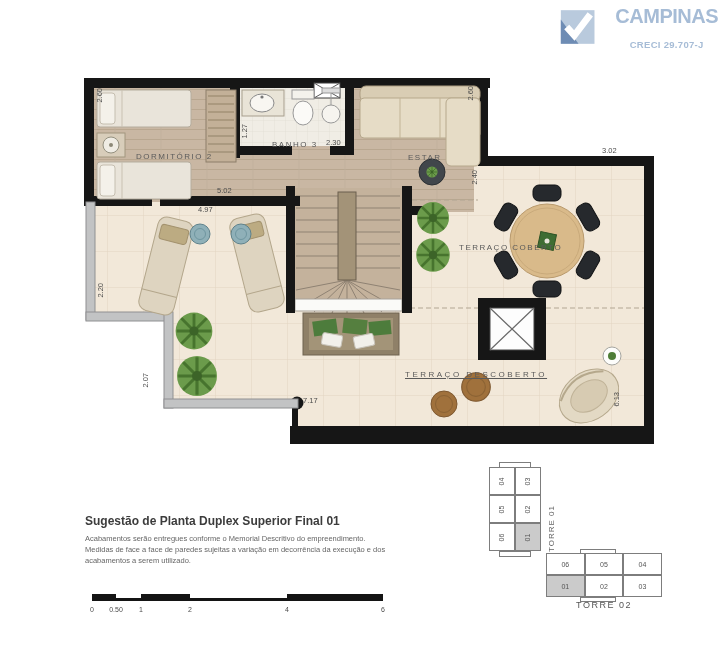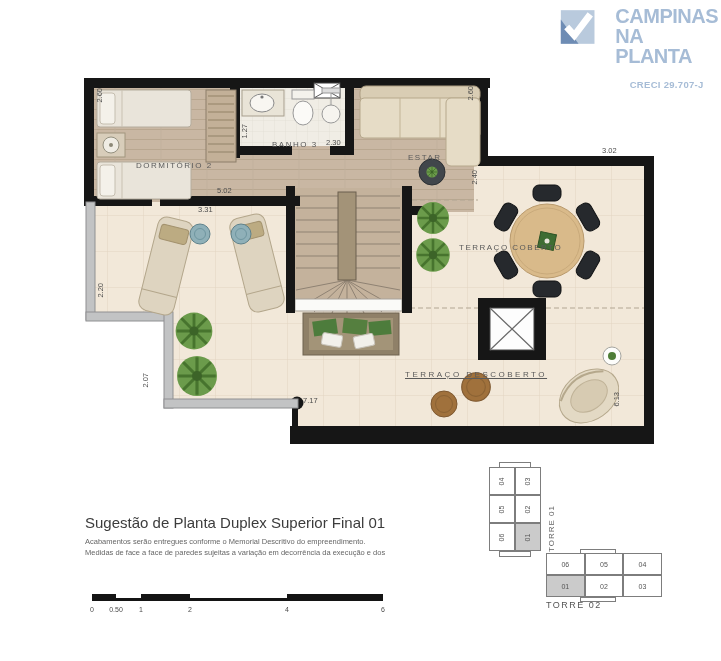--- a/index.html
+++ b/index.html
@@ -11,39 +11,39 @@
   .room-label.wide{letter-spacing:2.5px;text-decoration:underline;}
   .dim{position:absolute;font-size:7.5px;color:#4c4c4c;white-space:nowrap;}
   .dim-v{writing-mode:vertical-rl;transform:rotate(180deg);}
   
   .logo{position:absolute;left:560px;top:6px;width:158px;display:flex;gap:20px;}
   .logo-text{color:#a6bcd6;line-height:1;}
   .logo-name{font-size:20px;font-weight:bold;letter-spacing:-0.5px;}
   .logo-creci{font-size:9.5px;font-weight:bold;text-align:center;margin-top:14px;letter-spacing:0.3px;}
   
   .notes{position:absolute;left:85px;top:514px;width:320px;color:#666;}
-  .notes-title{font-size:15px;font-weight:normal;color:#3c3c3c;margin-bottom:5px;}
+  .notes-title{font-size:12px;font-weight:bold;color:#3c3c3c;margin-bottom:5px;}
   .notes-line{font-size:7.5px;line-height:11px;}
   
   .scalebar{position:absolute;left:0;top:0;}
   .sb-seg{position:absolute;background:#141414;}
   .sb-label{position:absolute;font-size:7px;color:#4c4c4c;transform:translateX(-50%);}
   
   .t1-grid{position:absolute;left:489px;top:467px;width:52px;display:flex;flex-wrap:wrap;}
   .t-cell{box-sizing:border-box;border:1px solid #7d7d7d;background:#fff;display:flex;
           align-items:center;justify-content:center;font-size:7px;color:#555;}
   .t1-cell{width:26px;height:28px;}
   .t1-cell span{transform:rotate(-90deg);display:block;}
   .t-hl{background:#cbcbcb;}
   .t1-cap{position:absolute;box-sizing:border-box;border:1px solid #7d7d7d;background:#fff;}
   .t1-label{position:absolute;left:547px;top:470px;height:82px;font-size:8px;color:#666;
             letter-spacing:1px;writing-mode:vertical-rl;transform:rotate(180deg);}
   .t2-grid{position:absolute;left:546px;top:553px;width:116px;display:flex;flex-wrap:wrap;}
   .t2-cell{width:38.6px;height:22px;}
-  .t2-label{position:absolute;left:546px;top:600px;width:116px;text-align:left;
+  .t2-label{position:absolute;left:546px;top:600px;width:116px;text-align:center;
             font-size:9px;color:#555;letter-spacing:1.5px;}
 </style>
 </head>
 <body>
 
 <div id="stage">
 
   <svg class="abs" style="left:0;top:0" width="721" height="661" viewBox="0 0 721 661">
     <defs>
       <pattern id="wood" patternUnits="userSpaceOnUse" width="46" height="10">
@@ -252,56 +252,56 @@
       <ellipse rx="32" ry="24" fill="#e3d9c4" stroke="#b5a88c"></ellipse>
       <ellipse rx="20" ry="14" fill="#d7cbb2" stroke="#c0b398"></ellipse>
       <path d="M-26,-12 Q0,-30 26,-12" fill="none" stroke="#b5a88c" stroke-width="2"></path>
     </g>
     <g>
       <circle cx="612" cy="356" r="9" fill="#fdfdfb" stroke="#a5a5a0"></circle>
       <circle cx="612" cy="356" r="4" fill="#4e7d36"></circle>
     </g>
   </svg>
 
-  <div class="room-label" style="left:136px;top:150px">DORMITÓRIO 2</div>
+  <div class="room-label" style="left:136px;top:141px">DORMITÓRIO 2</div>
   <div class="room-label" style="left:272px;top:129px">BANHO 3</div>
   <div class="room-label" style="left:408px;top:142px">ESTAR</div>
   <div class="room-label" style="left:459px;top:232px">TERRAÇO COBERTO</div>
   <div class="room-label wide" style="left:405px;top:359px">TERRAÇO DESCOBERTO</div>
 
-  <div class="dim" style="left:198px;top:205px">3.31</div>
+  <div class="dim" style="left:198px;top:205px">4.97</div>
   <div class="dim" style="left:217px;top:186px">5.02</div>
   <div class="dim" style="left:326px;top:138px">2.30</div>
   <div class="dim" style="left:602px;top:146px">3.02</div>
   <div class="dim" style="left:303px;top:396px">7.17</div>
   <div class="dim dim-v" style="left:95px;top:88px">2.60</div>
   <div class="dim dim-v" style="left:240px;top:124px">1.27</div>
   <div class="dim dim-v" style="left:466px;top:86px">2.60</div>
   <div class="dim dim-v" style="left:470px;top:170px">2.40</div>
   <div class="dim dim-v" style="left:96px;top:283px">2.20</div>
   <div class="dim dim-v" style="left:141px;top:373px">2.07</div>
   <div class="dim dim-v" style="left:612px;top:392px">6.13</div>
 
   <div class="logo">
     <svg width="42" height="42" viewBox="0 0 42 42">
       <rect x="1" y="1" width="40" height="40" fill="#b9cadd"></rect>
       <polygon points="1,41 1,12 22,41" fill="#6e8cb4"></polygon>
       <polyline points="8,21 17,31 36,6" fill="none" stroke="#ffffff" stroke-width="8"></polyline>
     </svg>
     <div class="logo-text">
       <div class="logo-name">CAMPINAS</div>
-      <div class="logo-name">NA PLANTA</div>
       <div class="logo-creci">CRECI 29.707-J</div>
     </div>
   </div>
 
   <div class="notes">
     <div class="notes-title">Sugestão de Planta Duplex Superior Final 01</div>
     <div class="notes-line">Acabamentos serão entregues conforme o Memorial Descritivo do empreendimento.</div>
     <div class="notes-line">Medidas de face a face de paredes sujeitas a variação em decorrência da execução e dos</div>
+    <div class="notes-line">acabamentos a serem utilizado.</div>
   </div>
 
   <div class="scalebar">
     <div class="sb-seg" style="left:92px;top:594px;width:24px;height:7px"></div>
     <div class="sb-seg" style="left:116px;top:598px;width:25px;height:3px"></div>
     <div class="sb-seg" style="left:141px;top:594px;width:49px;height:7px"></div>
     <div class="sb-seg" style="left:190px;top:598px;width:97px;height:3px"></div>
     <div class="sb-seg" style="left:287px;top:594px;width:96px;height:7px"></div>
     <span class="sb-label" style="left:92px;top:606px">0</span>
     <span class="sb-label" style="left:116px;top:606px">0.50</span>

